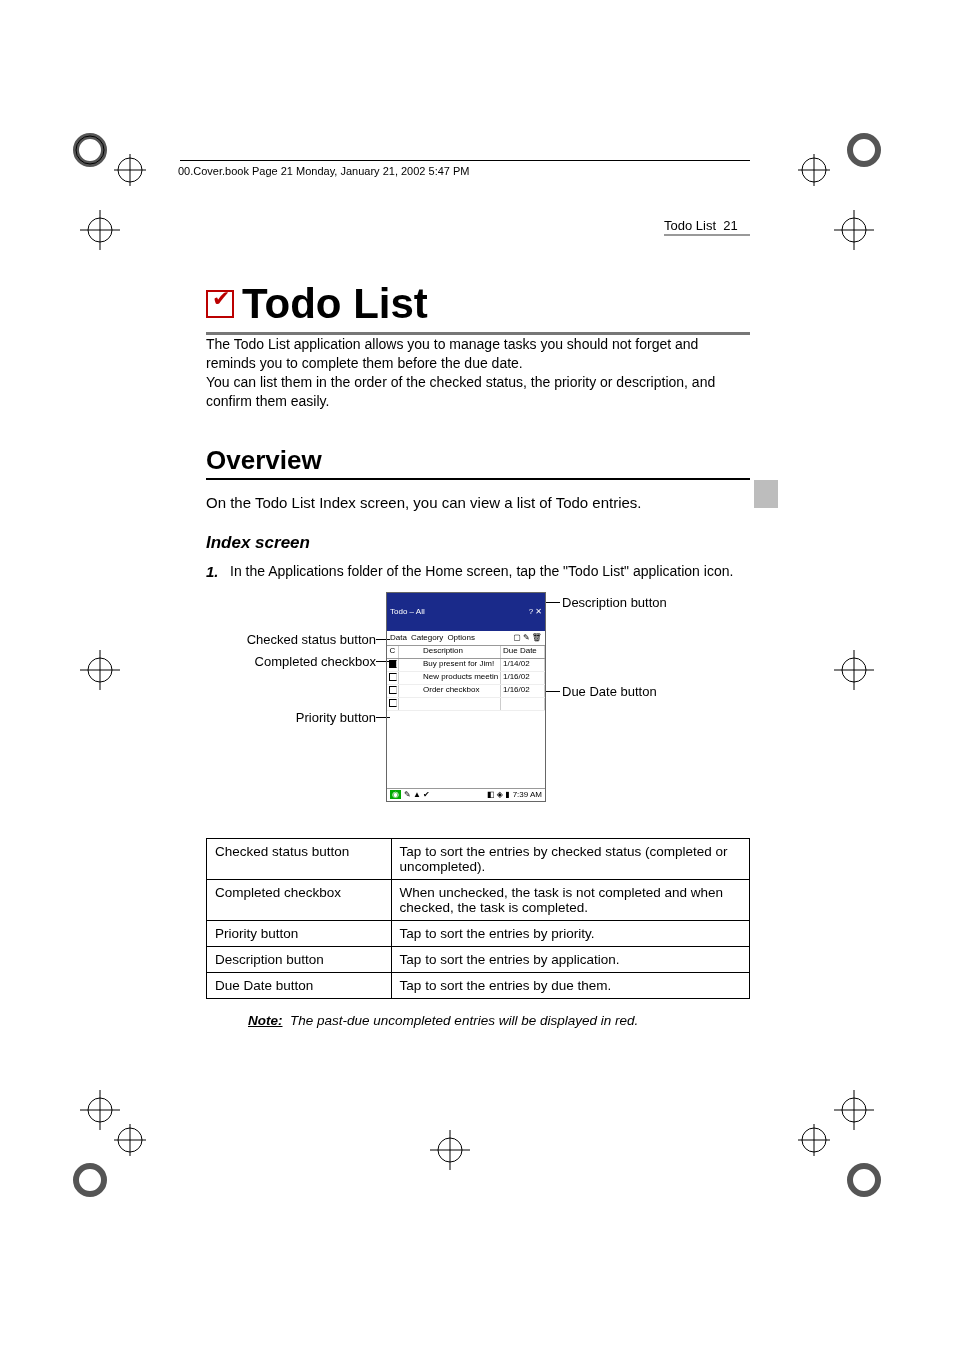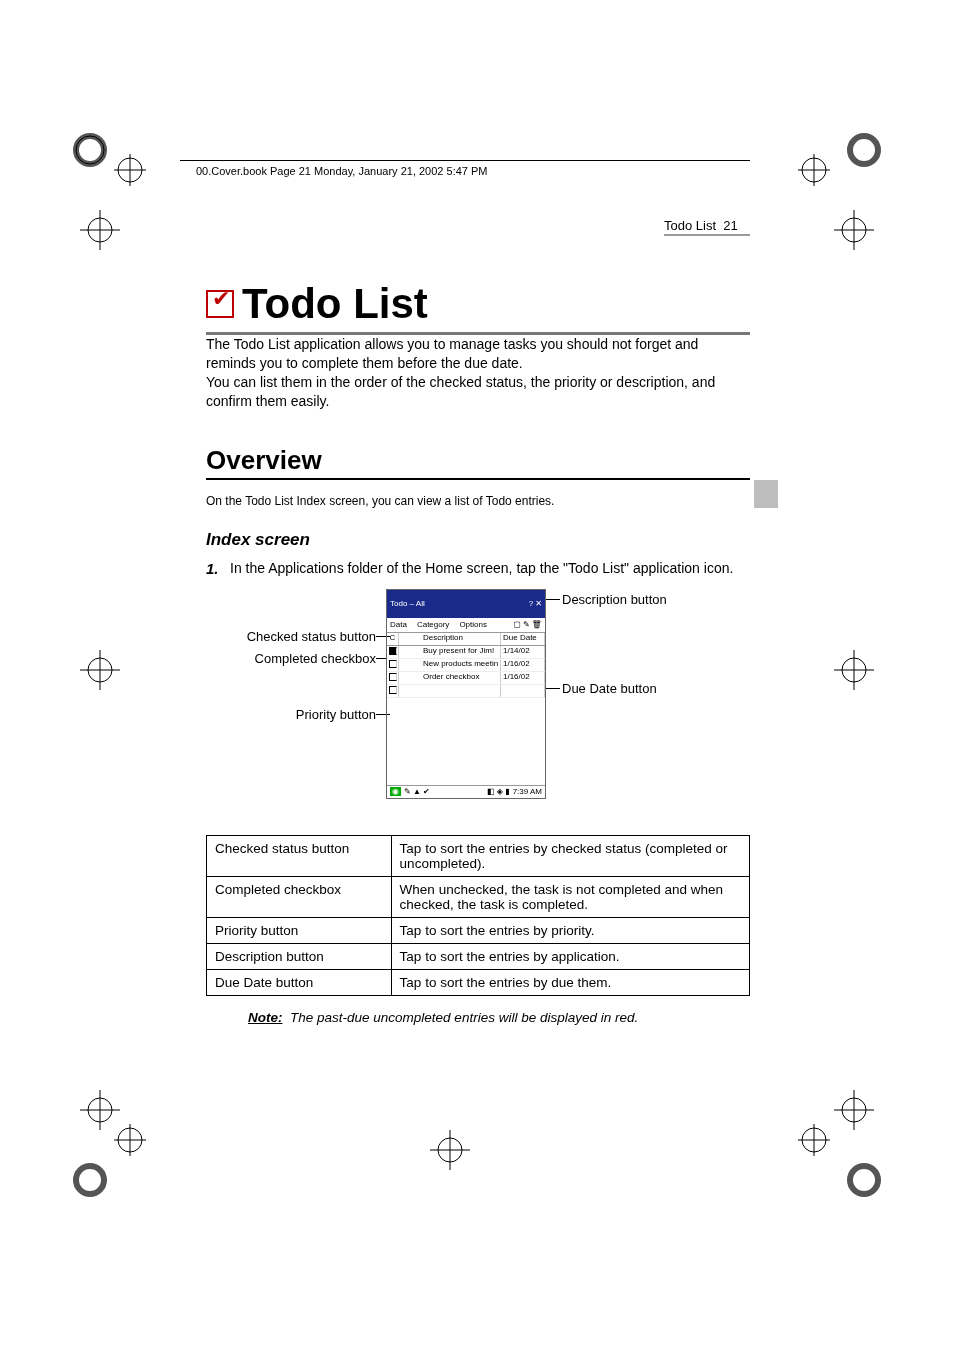--- a/index.html
+++ b/index.html
@@ -17,21 +17,21 @@
   }
   .header-line {
     position: absolute;
     left: 180px;
     top: 160px;
     width: 570px;
     border-top: 1px solid #000;
   }
   .header-text {
     position: absolute;
-    left: 196px;
+    left: 178px;
     top: 165px;
     font-size: 11px;
   }
   .running-head {
     position: absolute;
     left: 664px;
     top: 218px;
     font-size: 13px;
     text-align: right;
   }
@@ -92,21 +92,21 @@
     line-height: 1.35;
   }
   h2.section {
     font-size: 26px;
     font-weight: bold;
     margin: 34px 0 0 0;
     border-bottom: 2px solid #000;
     padding-bottom: 2px;
   }
   .sub-para {
-    font-size: 12px;
+    font-size: 15px;
     margin-top: 14px;
   }
   h3.subsection {
     font-size: 17px;
     font-weight: bold;
     margin: 22px 0 0 0;
     font-style: italic;
   }
   .step {
     display: flex;
@@ -138,37 +138,37 @@
     position: absolute;
     left: 180px;
     top: 0;
     width: 160px;
     height: 210px;
     border: 1px solid #666;
     font-size: 8px;
     box-sizing: border-box;
   }
   .fig-titlebar {
-    height: 28px;
+    height: 14px;
     background: #1a2a8a;
     color: #fff;
-    padding: 0 3px;
+    padding: 12px 3px;
     display: flex;
     align-items: center;
     justify-content: space-between;
   }
   .fig-menubar {
     height: 14px;
     border-bottom: 1px solid #999;
     display: flex;
     align-items: center;
     justify-content: space-between;
     padding: 0 3px;
   }
-  .fig-menubar .menus { display:flex; gap:10px; }
+  .fig-menubar .menus { display:flex; gap:4px; }
   .fig-menubar .icons { display:flex; gap:3px; }
   .fig-header-row {
     display: flex;
     height: 12px;
     border-bottom: 1px solid #999;
   }
   .fig-header-row span, .fig-row span {
     border-right: 1px solid #ccc;
     padding: 0 2px;
     overflow: hidden;

